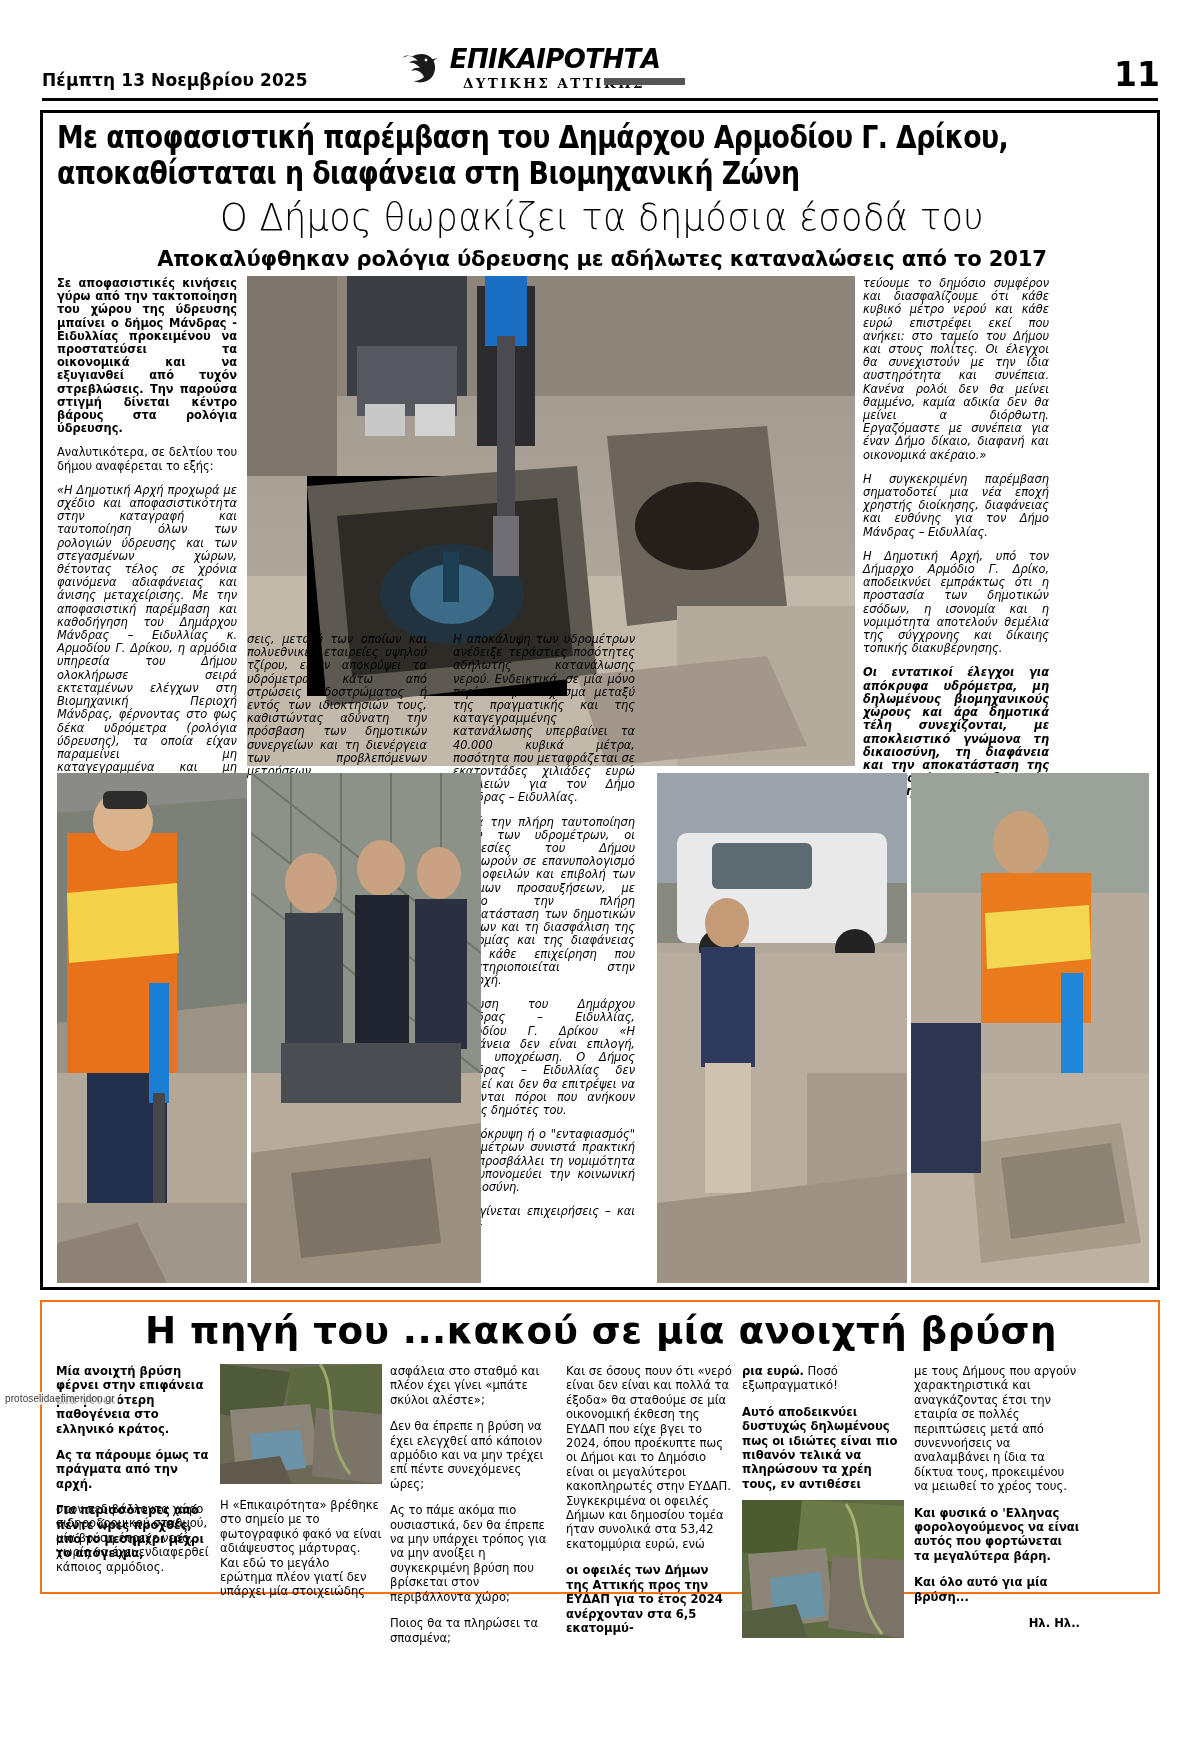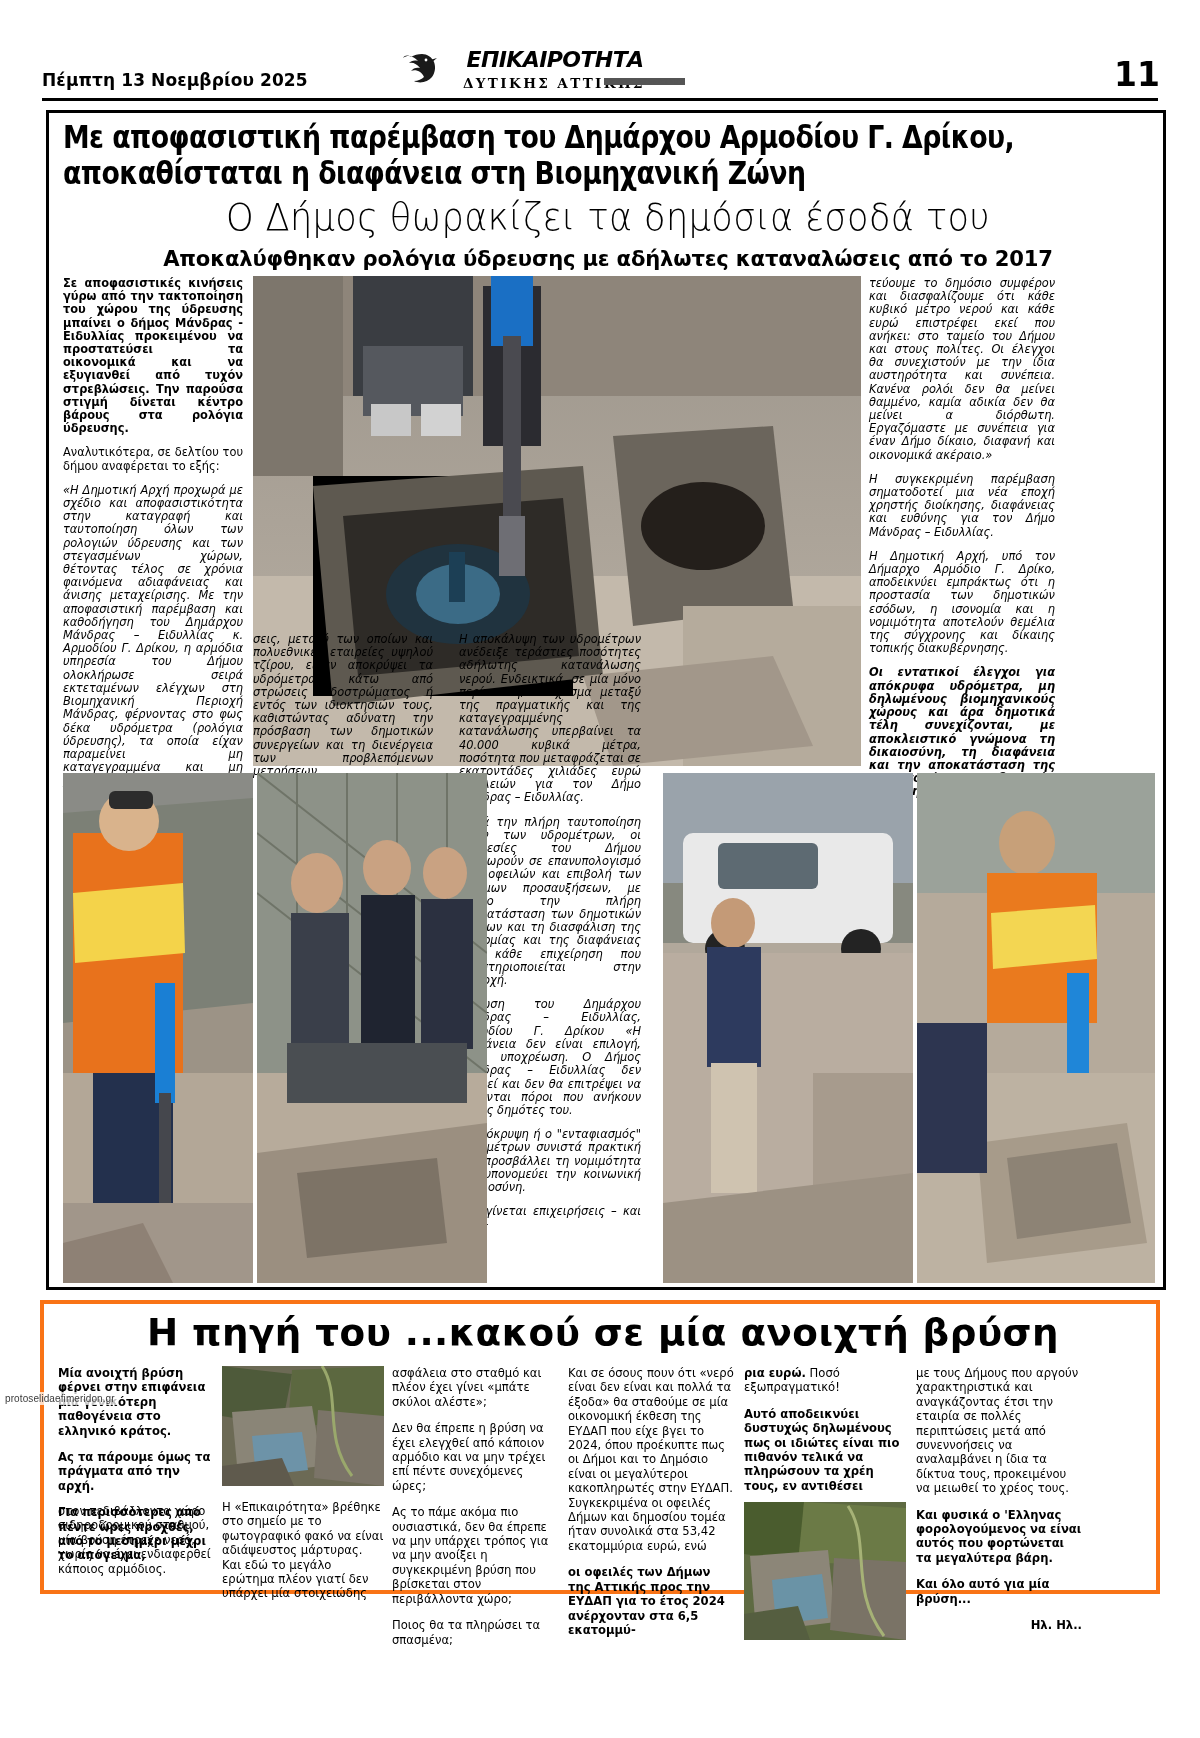--- a/index.html
+++ b/index.html
@@ -19,21 +19,21 @@
     font-size:17px; font-weight:bold;
     letter-spacing:.1px;
   }
   .logo-wrap {
     position:absolute; left:392px; top:44px; width:300px; height:50px;
     text-align:center;
   }
   .logo-main {
     font-family:"DejaVu Sans", sans-serif;
     font-weight:bold; font-style:italic;
-    font-size:22px; letter-spacing:-.6px; line-height:31px;
+    font-size:26px; letter-spacing:-.6px; line-height:31px;
     margin-left:26px;
   }
   .logo-sub {
     font-family:"DejaVu Serif", serif;
     font-size:13.5px; letter-spacing:2.4px; font-weight:bold;
     margin-left:24px; margin-top:0px;
   }
   .logo-tag {
     position:absolute; left:212px; top:34px;
     font-size:6px; letter-spacing:.2px; font-weight:bold;
@@ -44,21 +44,21 @@
     position:absolute; right:40px; top:55px;
     font-size:33px; font-weight:bold;
   }
   .rule-top {
     position:absolute; left:42px; top:98px; width:1116px; height:3px; background:#000;
   }
 
   
   .art-top {
     position:absolute; left:40px; top:110px; width:1120px; height:1180px;
-    border:3px solid #000; background:#fff;margin-left:6px;
+    border:3px solid #000; background:#fff;
   }
 
   .kicker {
     position:absolute; left:14px; top:6px; width:1090px;
     font-weight:bold; font-size:32px; line-height:36px;
     letter-spacing:-.6px;
     font-family:"DejaVu Sans Condensed","Liberation Sans", sans-serif;
     transform:scaleX(.93); transform-origin:left top;
   }
   .deck {
@@ -81,21 +81,21 @@
   .bold   { font-weight:bold; }
   .ital   { font-style:italic; }
   .boldital { font-weight:bold; font-style:italic; }
 
   
   .photo { position:absolute; overflow:hidden; background:#b9b2a8; }
 
   
   .art-bot {
     position:absolute; left:40px; top:1300px; width:1120px; height:294px;
-    border:4px solid #f97316; background:#fff;
+    border:2px solid #f97316; background:#fff;
   }
   .bot-head {
     position:absolute; left:16px; top:6px; width:1086px;
     font-size:38px; line-height:44px; font-weight:bold;
     letter-spacing:.5px; text-align:center;
     transform:scaleX(.98); transform-origin:center top;
   }
   .colb { position:absolute; font-size:11.6px; line-height:14.4px; }
   .colb p { margin:0 0 12px 0; }
 

